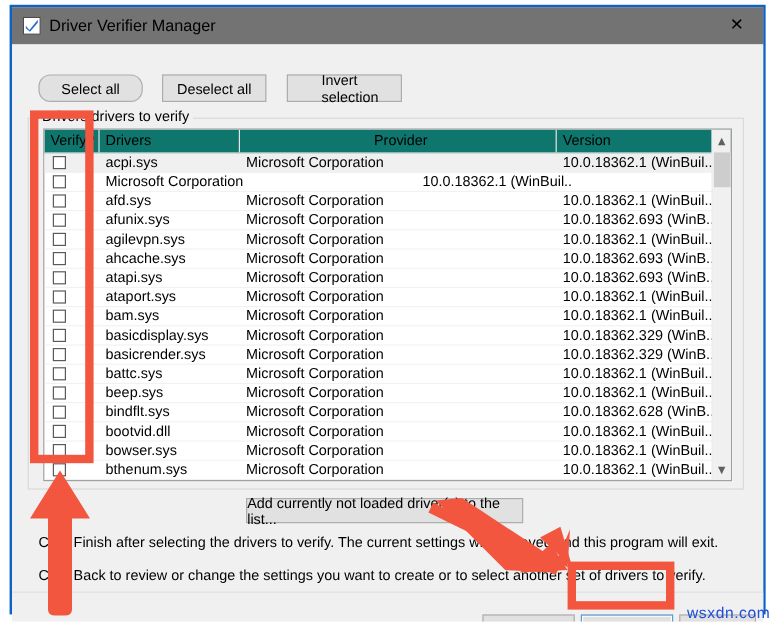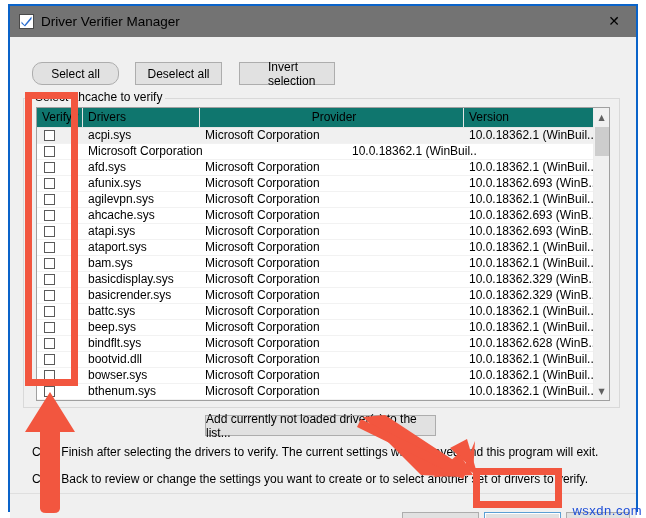--- a/index.html
+++ b/index.html
@@ -355,21 +355,21 @@
       <div id="close-btn">✕</div>
     </div>
 
     <div id="client">
 
       <div class="topbtn" id="btn-select-all">Select all</div>
       <div class="topbtn" id="btn-deselect-all">Deselect all</div>
       <div class="topbtn" id="btn-invert">Invert selection</div>
 
       <div id="groupbox"></div>
-      <div id="groupbox-label">Select ahcache to verify</div>
+      <div id="groupbox-label">Drivers drivers to verify</div>
 
       <div id="listview">
         <div id="lv-header">
           <div class="hcell hc-verify">Verify?</div>
           <div class="hcell hc-drivers">Drivers</div>
           <div class="hcell hc-provider">Provider</div>
           <div class="hcell hc-version">Version</div>
         </div>
         <div id="lv-rows">
             <div class="row sel">

